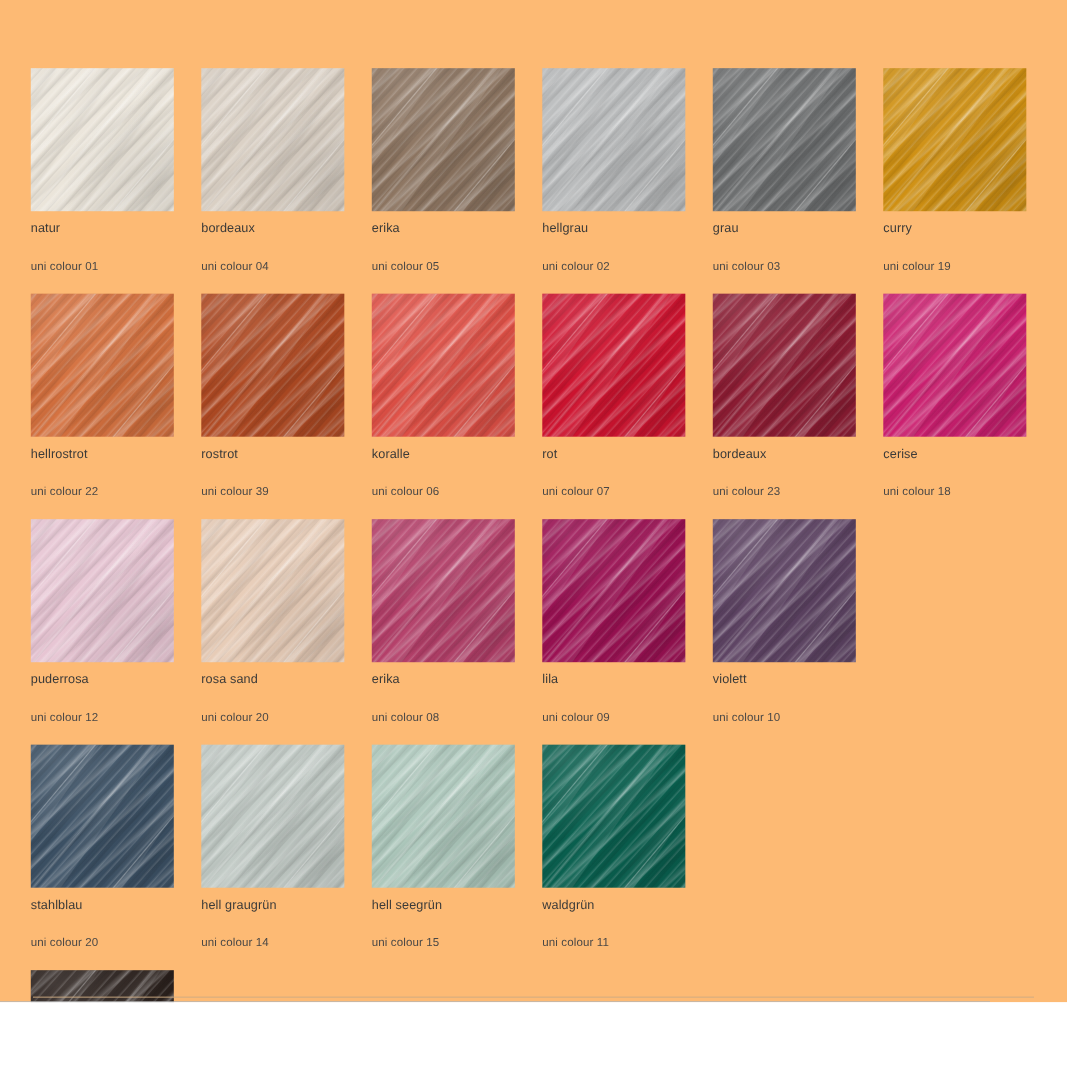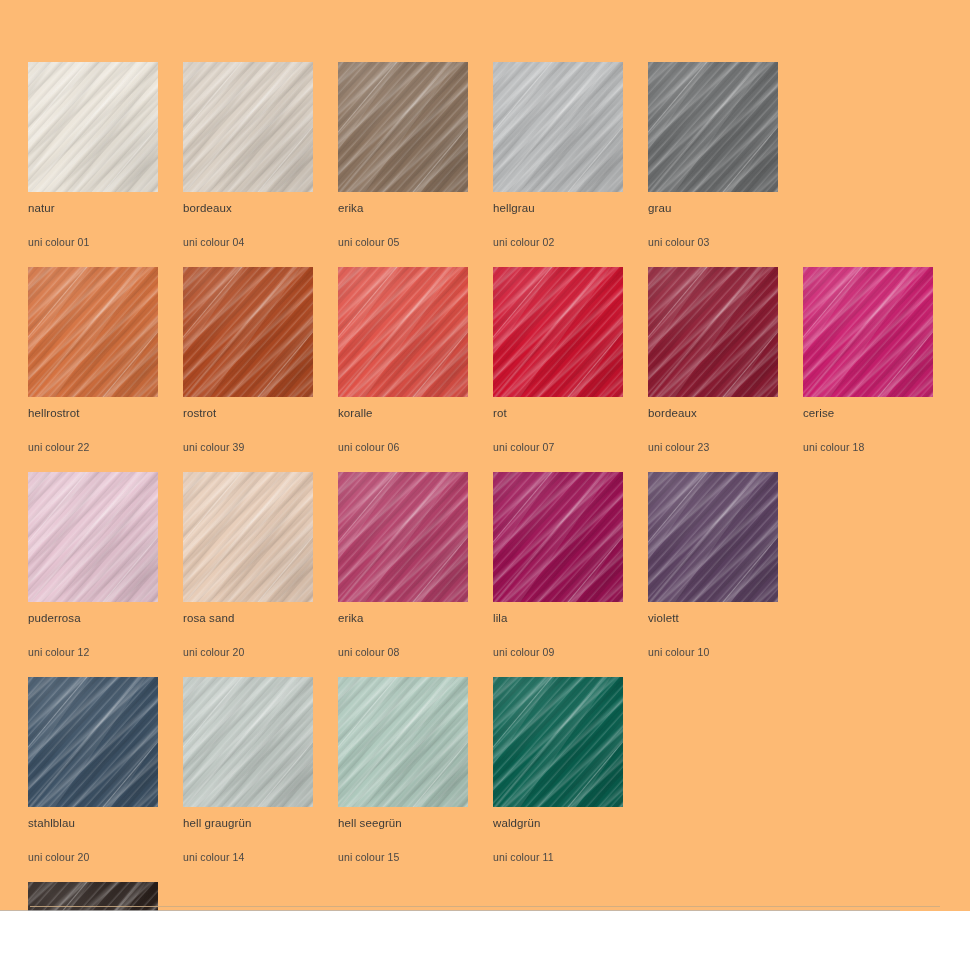--- a/index.html
+++ b/index.html
@@ -213,20 +213,31 @@
           <div class="swatch-chip" style="background-color: rgb(108, 110, 111);">
             <div class="fiber f1"></div>
             <div class="fiber f2"></div>
             <div class="fiber f3"></div>
             <div class="fiber f4"></div>
             <div class="fiber f5"></div>
           </div>
           <div class="swatch-name">grau</div>
           <div class="swatch-code">uni colour 03</div>
         </div>
+        <div class="swatch-cell">
+          <div class="swatch-chip" style="background-color: rgb(207, 144, 18);">
+            <div class="fiber f1"></div>
+            <div class="fiber f2"></div>
+            <div class="fiber f3"></div>
+            <div class="fiber f4"></div>
+            <div class="fiber f5"></div>
+          </div>
+          <div class="swatch-name">curry</div>
+          <div class="swatch-code">uni colour 19</div>
+        </div>
       </div>
       <div class="grid-row">
         <div class="swatch-cell">
           <div class="swatch-chip" style="background-color: rgb(212, 112, 62);">
             <div class="fiber f1"></div>
             <div class="fiber f2"></div>
             <div class="fiber f3"></div>
             <div class="fiber f4"></div>
             <div class="fiber f5"></div>
           </div>

